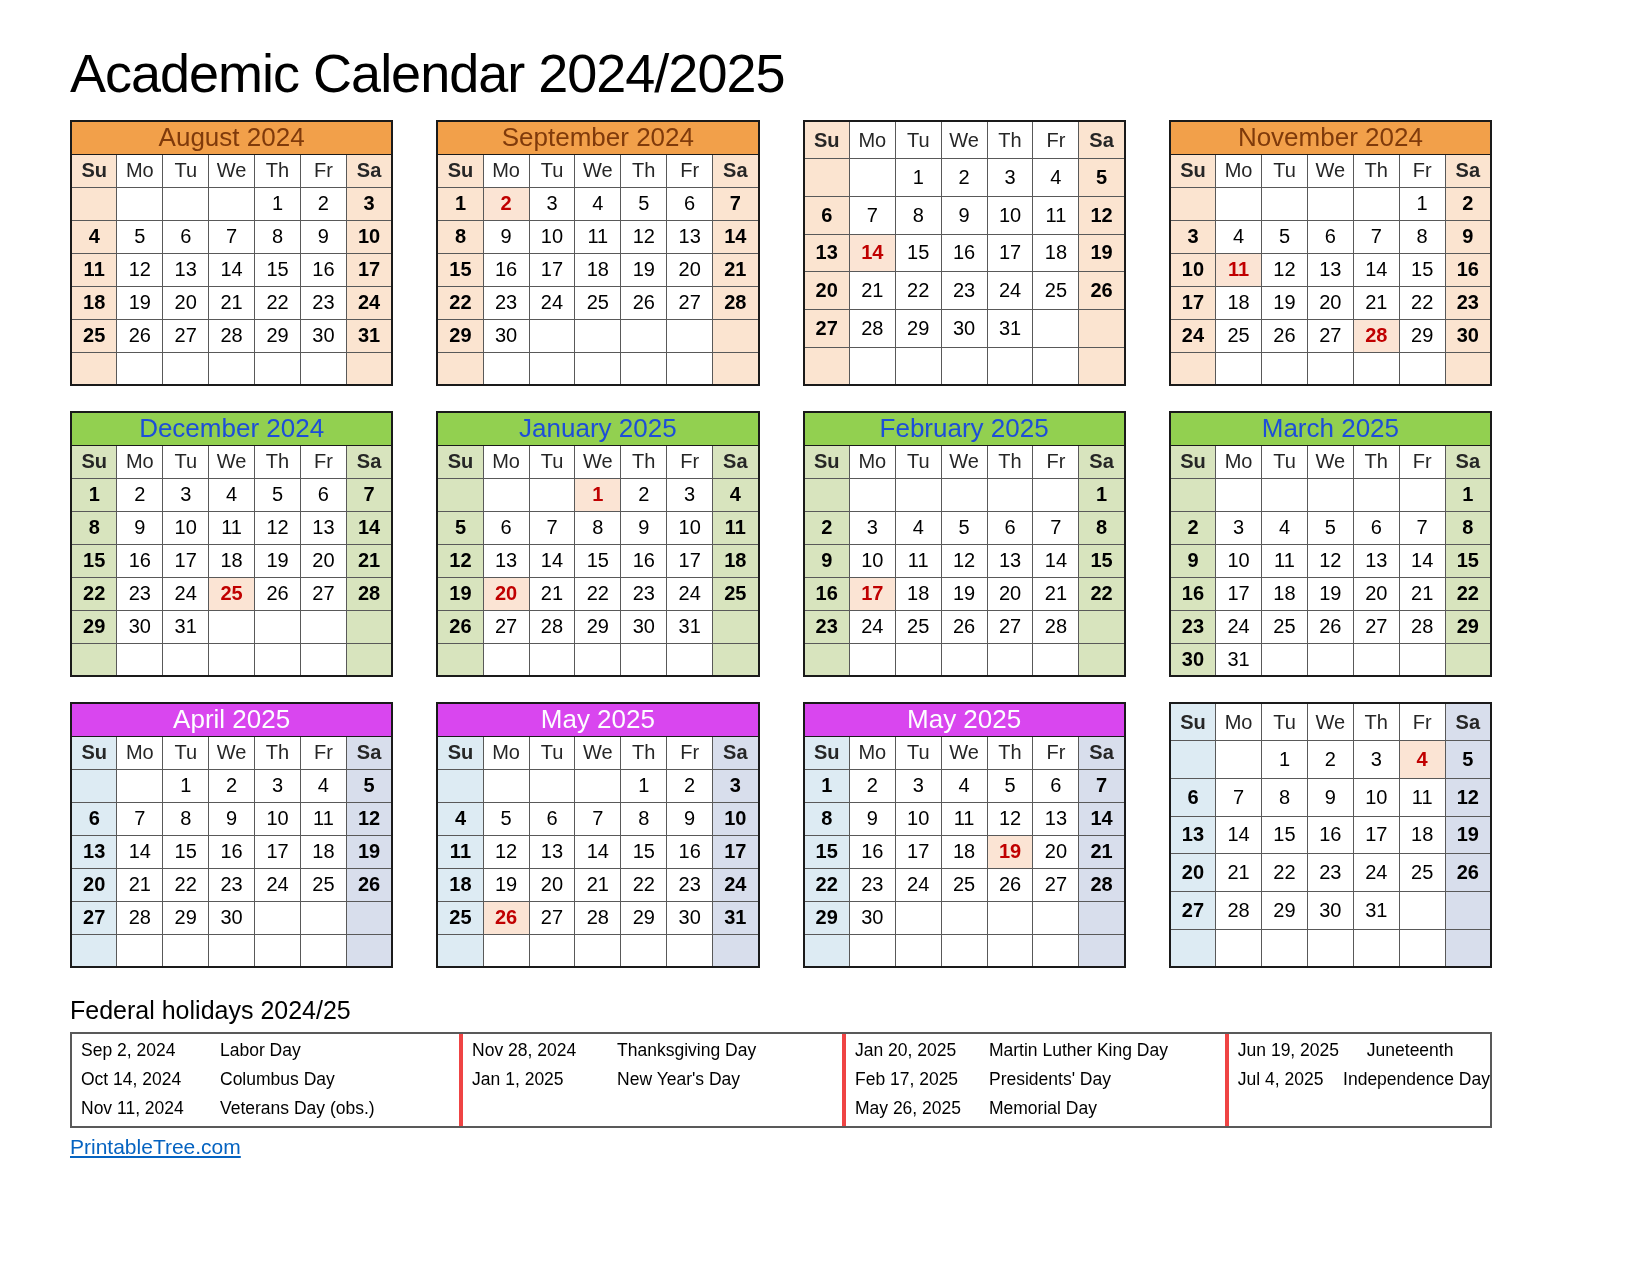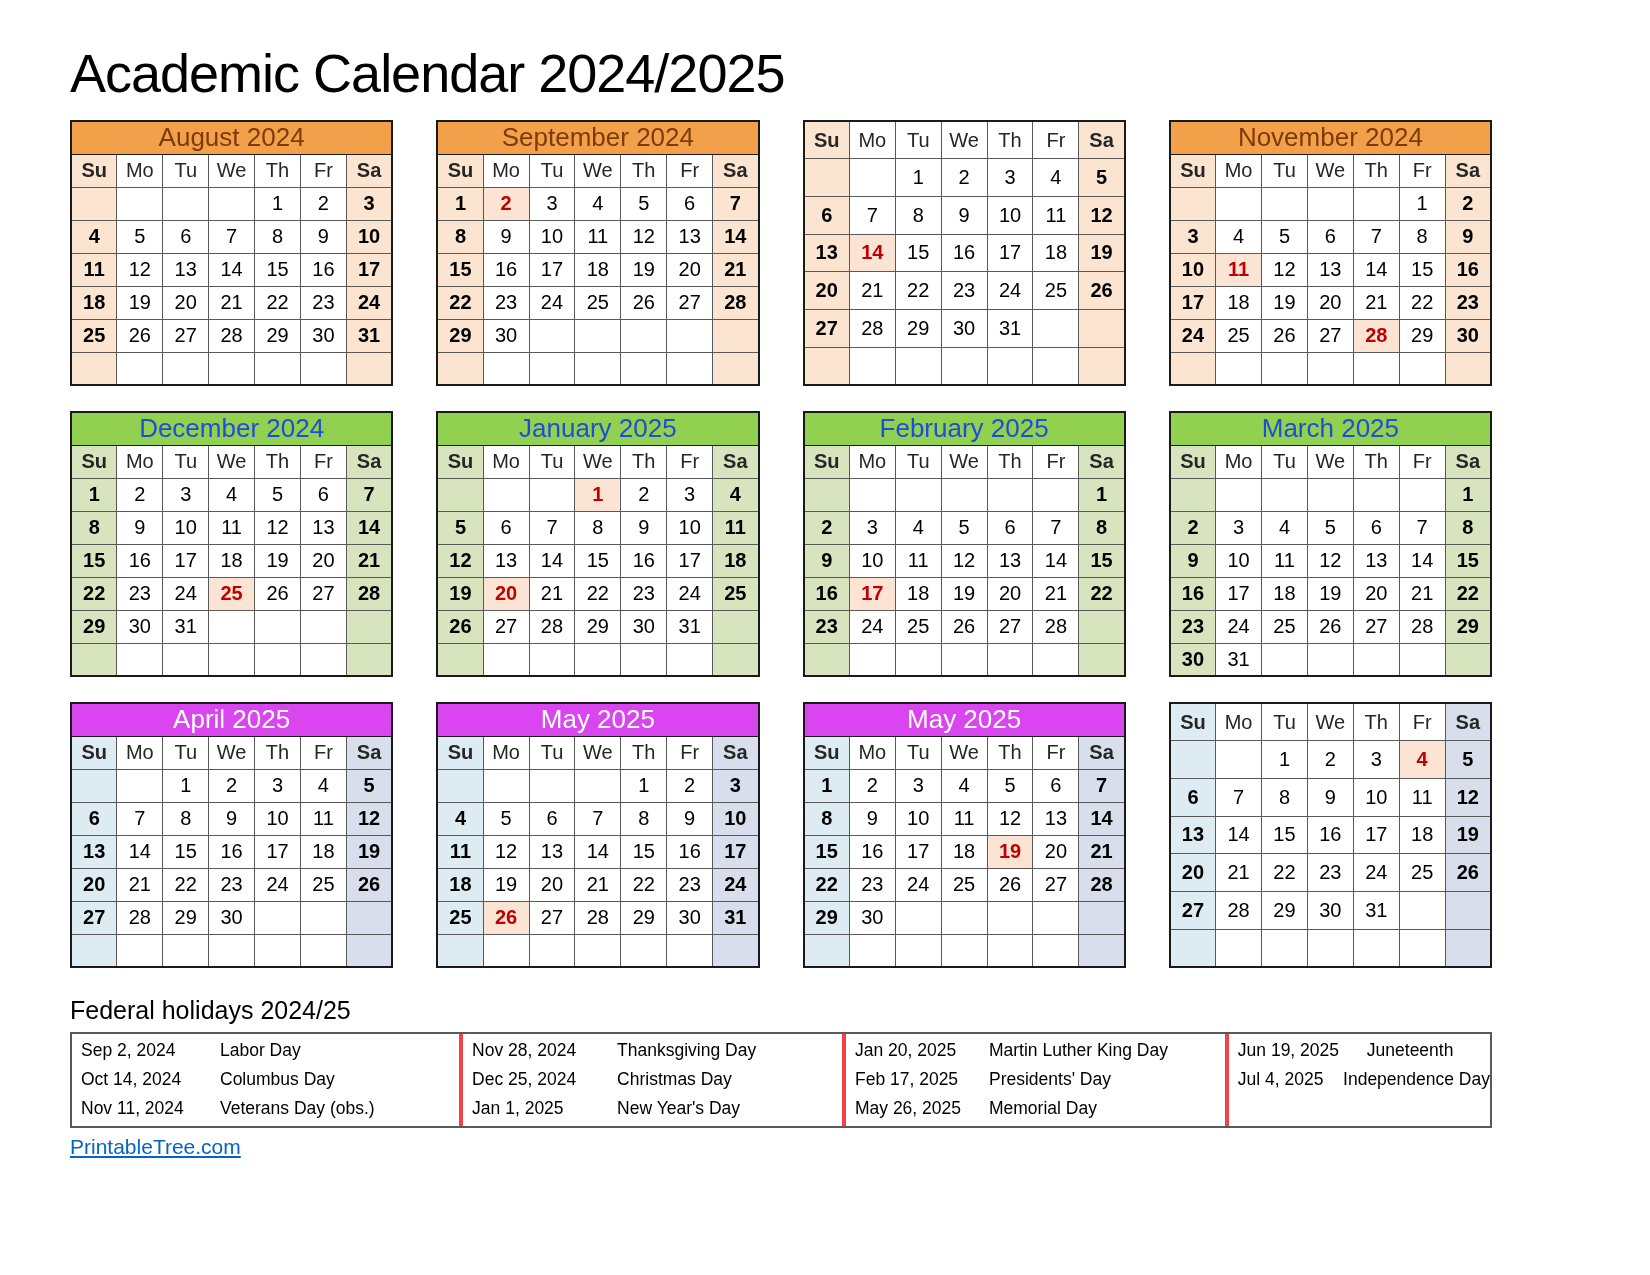--- a/index.html
+++ b/index.html
@@ -949,24 +949,20 @@
         <span class="hdate">Nov 11, 2024</span>
         <span class="hname">Veterans Day (obs.)</span>
       </div>
     </div>
     <div class="hgroup g1">
       <div class="hrow">
         <span class="hdate">Nov 28, 2024</span>
         <span class="hname">Thanksgiving Day</span>
       </div>
       <div class="hrow">
-        <span class="hdate">Dec 25, 2024</span>
-        <span class="hname">Christmas Day</span>
-      </div>
-      <div class="hrow">
         <span class="hdate">Jan 1, 2025</span>
         <span class="hname">New Year's Day</span>
       </div>
     </div>
     <div class="hgroup g2">
       <div class="hrow">
         <span class="hdate">Jan 20, 2025</span>
         <span class="hname">Martin Luther King Day</span>
       </div>
       <div class="hrow">

